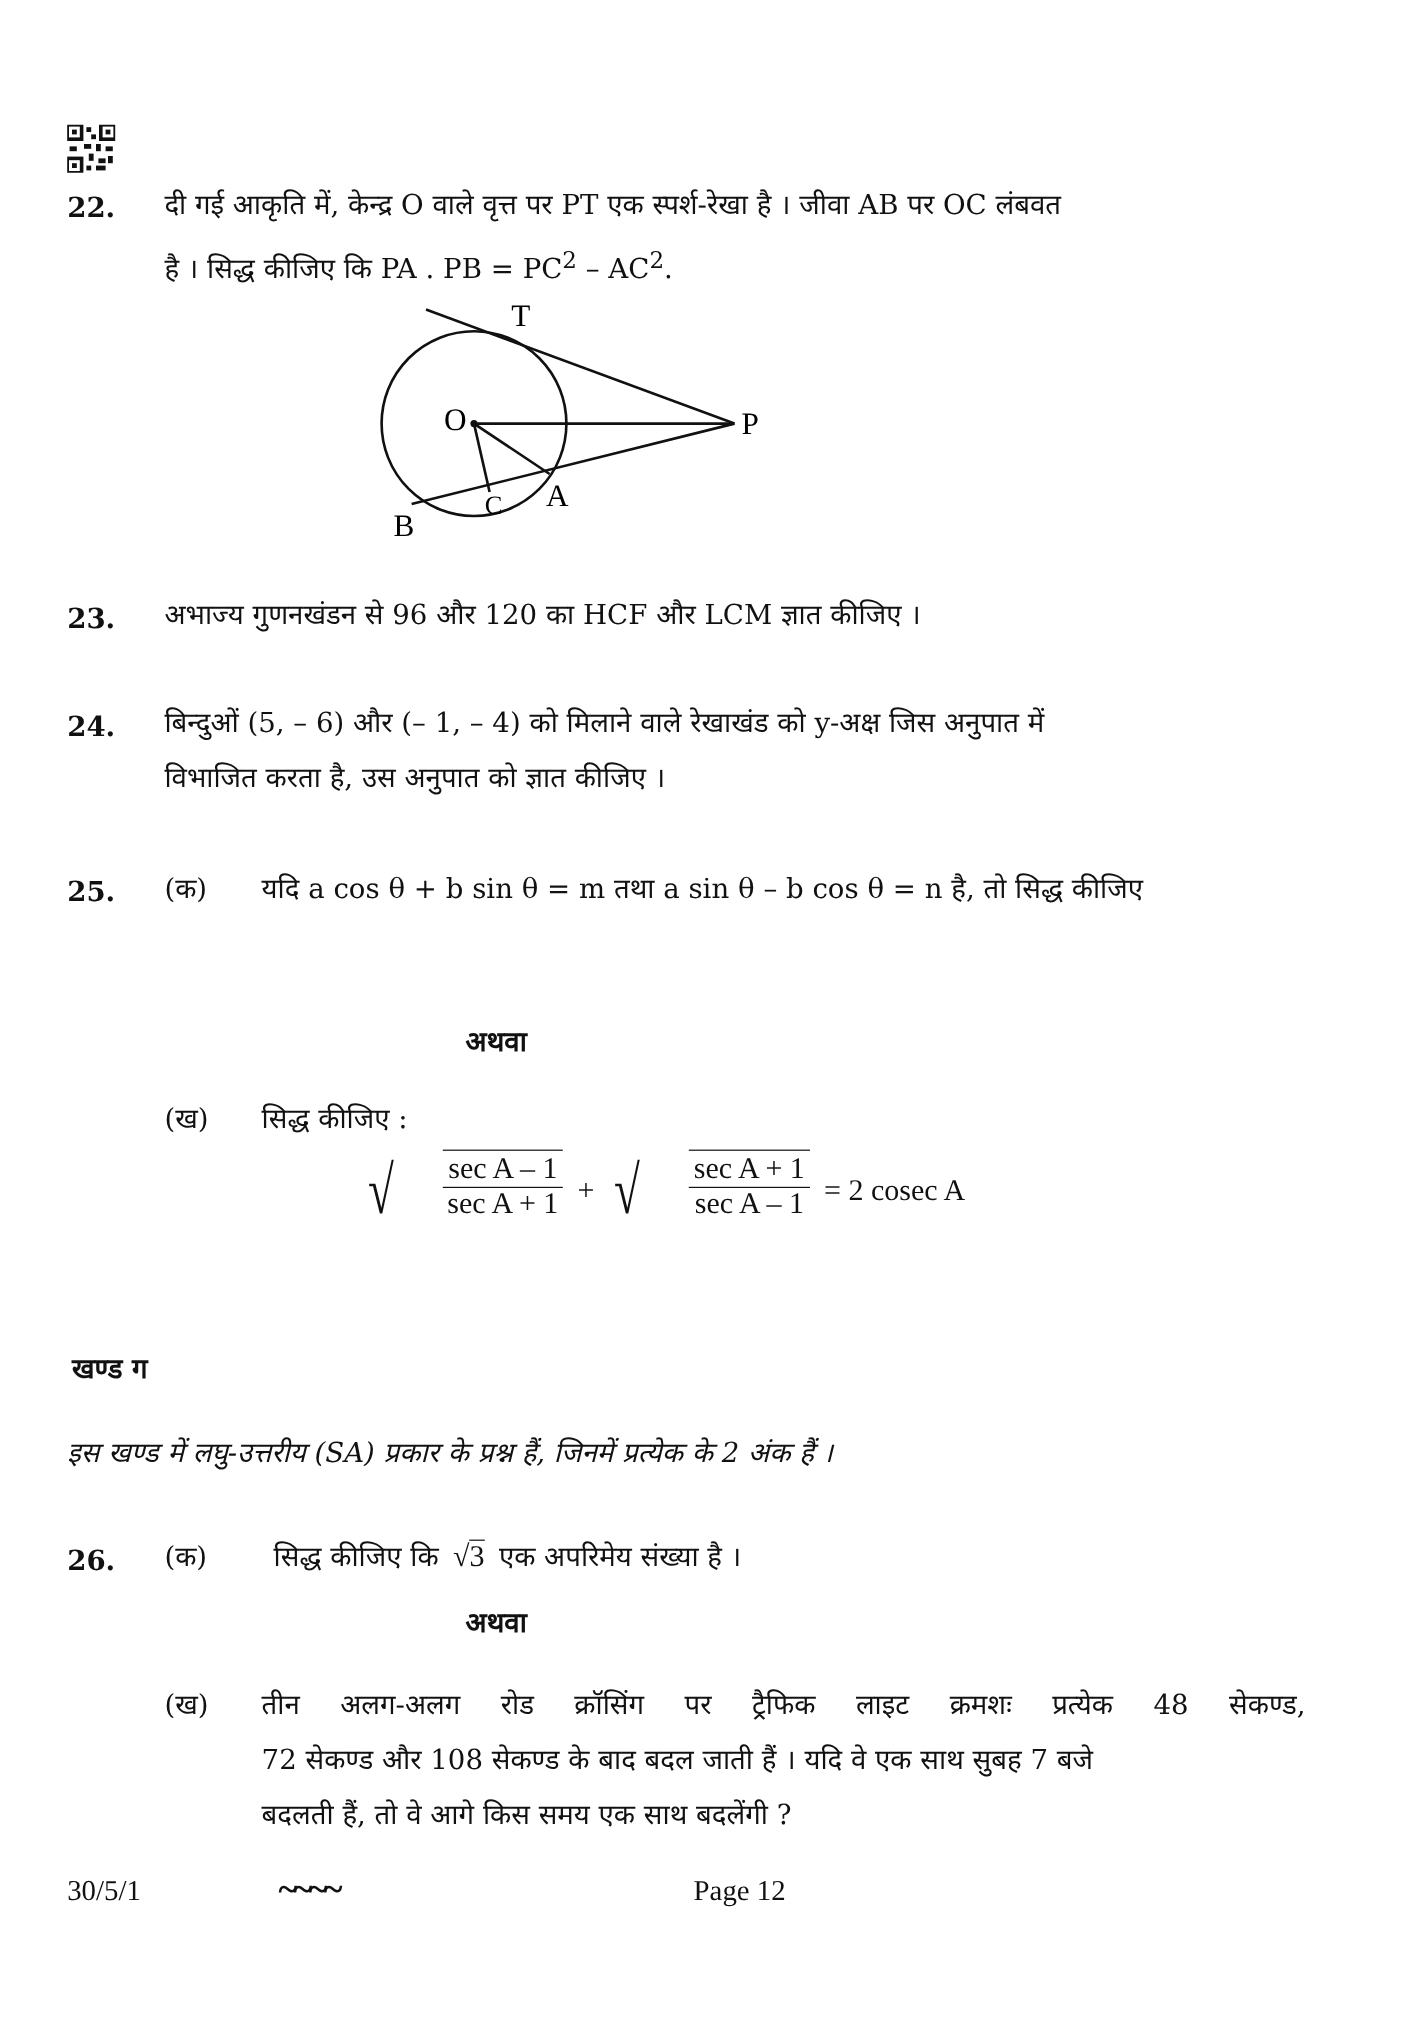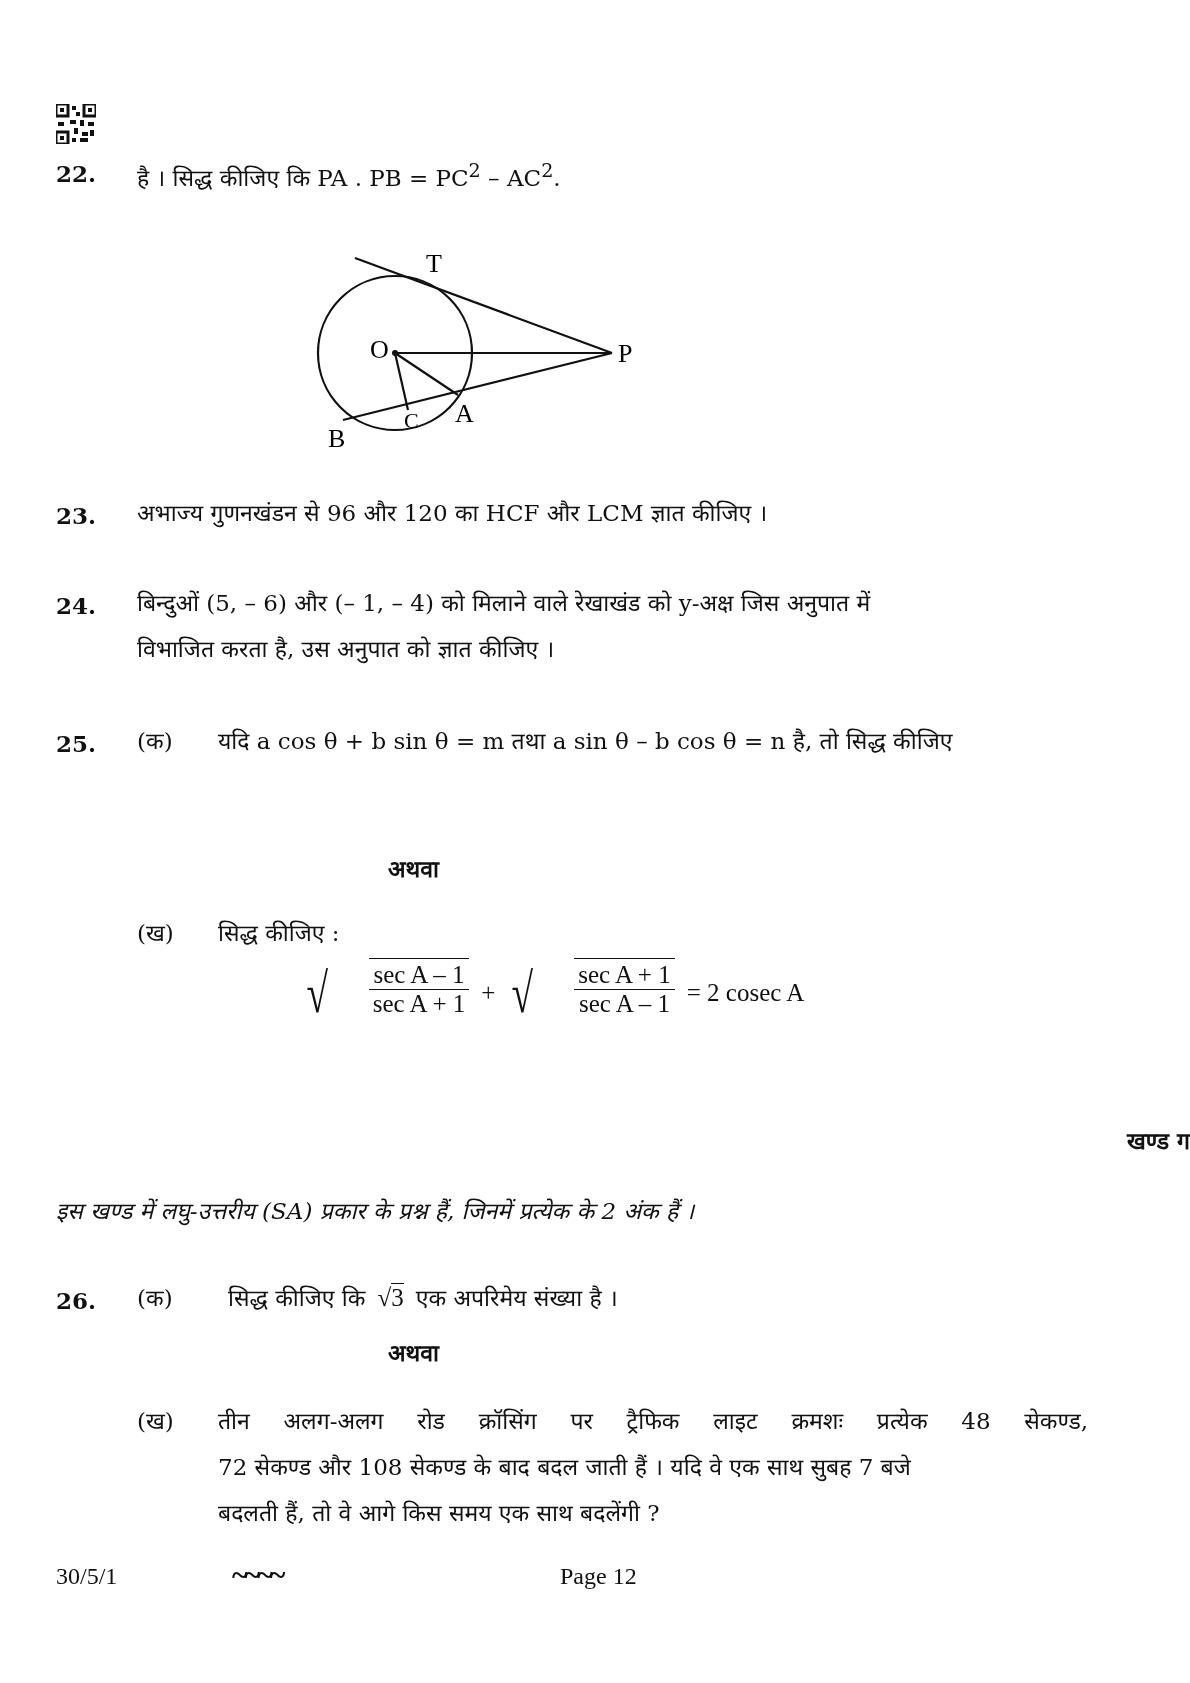--- a/index.html
+++ b/index.html
@@ -2,21 +2,21 @@
 <html><head>
 <meta charset="utf-8">
 <style>
   html, body { margin:0; padding:0; background:#ffffff; }
   body { width:1190px; height:1683px; position:relative; overflow:hidden;
          font-family:"DejaVu Serif", "Liberation Serif", serif; color:#111; }
   .abs { position:absolute; }
   .qnum { font-weight:bold; font-size:23px; }
   .txt { font-size:23px; line-height:46px; }
   .math { font-family:"Liberation Serif", serif; font-size:25px; }
-  .center { text-align:right; }
+  .center { text-align:left; }
   .bold { font-weight:bold; }
   .italic { font-style:italic; }
   .qr { width:40px; height:40px; }
   .frac { display:inline-block; vertical-align:middle; text-align:center; }
   .frac .num { display:block; border-bottom:1.5px solid #111; padding:0 4px; }
   .frac .den { display:block; padding:0 4px; }
   .sqrt { display:inline-flex; align-items:stretch; vertical-align:middle; }
   .sqrt .rad { font-size:56px; line-height:70px; transform:scaleX(0.7); margin-right:-6px; }
   .sqrt .inner { border-top:1.5px solid #111; padding-top:2px;margin-left:42px; }
   .footer { font-family:"Liberation Serif", serif; font-size:24px; }
@@ -41,20 +41,21 @@
     <rect x="18" y="24" width="4" height="6" fill="#111"></rect>
     <rect x="26" y="28" width="6" height="4" fill="#111"></rect>
     <rect x="34" y="26" width="4" height="6" fill="#111"></rect>
     <rect x="16" y="34" width="4" height="4" fill="#111"></rect>
     <rect x="24" y="34" width="8" height="4" fill="#111"></rect>
   </svg>
 </div>
 
 <div class="abs qnum" style="left:56px; top:160px;">22.</div>
 <div class="abs txt" style="left:137px; top:148px; width:950px;">
+  <div>दी गई आकृति में, केन्द्र O वाले वृत्त पर PT एक स्पर्श-रेखा है । जीवा AB पर OC लंबवत</div>
   <div><span>है । सिद्ध कीजिए कि PA . PB = PC</span><sup>2</sup><span> – AC</span><sup>2</sup><span>.</span></div>
 </div>
 
 <div class="abs" style="left:300px; top:248px; width:360px; height:215px;">
   <svg width="360" height="215" viewBox="0 0 360 215" style="font-family:'Liberation Serif', serif;">
     <circle cx="95" cy="105" r="77" fill="none" stroke="#111" stroke-width="2.2"></circle>
     <line x1="55" y1="10" x2="312" y2="105" stroke="#111" stroke-width="2.2"></line>
     <line x1="95" y1="105" x2="312" y2="105" stroke="#111" stroke-width="2.2"></line>
     <line x1="95" y1="105" x2="158" y2="147" stroke="#111" stroke-width="2.2"></line>
     <line x1="95" y1="105" x2="108" y2="162" stroke="#111" stroke-width="2.2"></line>
@@ -127,13 +128,13 @@
 
 <div class="abs txt" style="left:137px; top:1398px;">(ख)</div>
 <div class="abs txt" style="left:218px; top:1398px; width:870px;">
   <div style="text-align:justify; text-align-last:justify;">तीन अलग-अलग रोड क्रॉसिंग पर ट्रैफिक लाइट क्रमशः प्रत्येक 48 सेकण्ड,</div>
   <div>72 सेकण्ड और 108 सेकण्ड के बाद बदल जाती हैं । यदि वे एक साथ सुबह 7 बजे</div>
   <div>बदलती हैं, तो वे आगे किस समय एक साथ बदलेंगी ?</div>
 </div>
 
 <div class="abs footer" style="left:56px; top:1563px;">30/5/1</div>
 <div class="abs footer bold" style="left:232px; top:1558px; font-size:30px; letter-spacing:-3px;">~~~~</div>
-<div class="abs footer" style="left:560px; top:1563px;">Page 12</div>
+<div class="abs footer" style="left:578px; top:1563px;">Page 12</div>
 
 </body></html>

